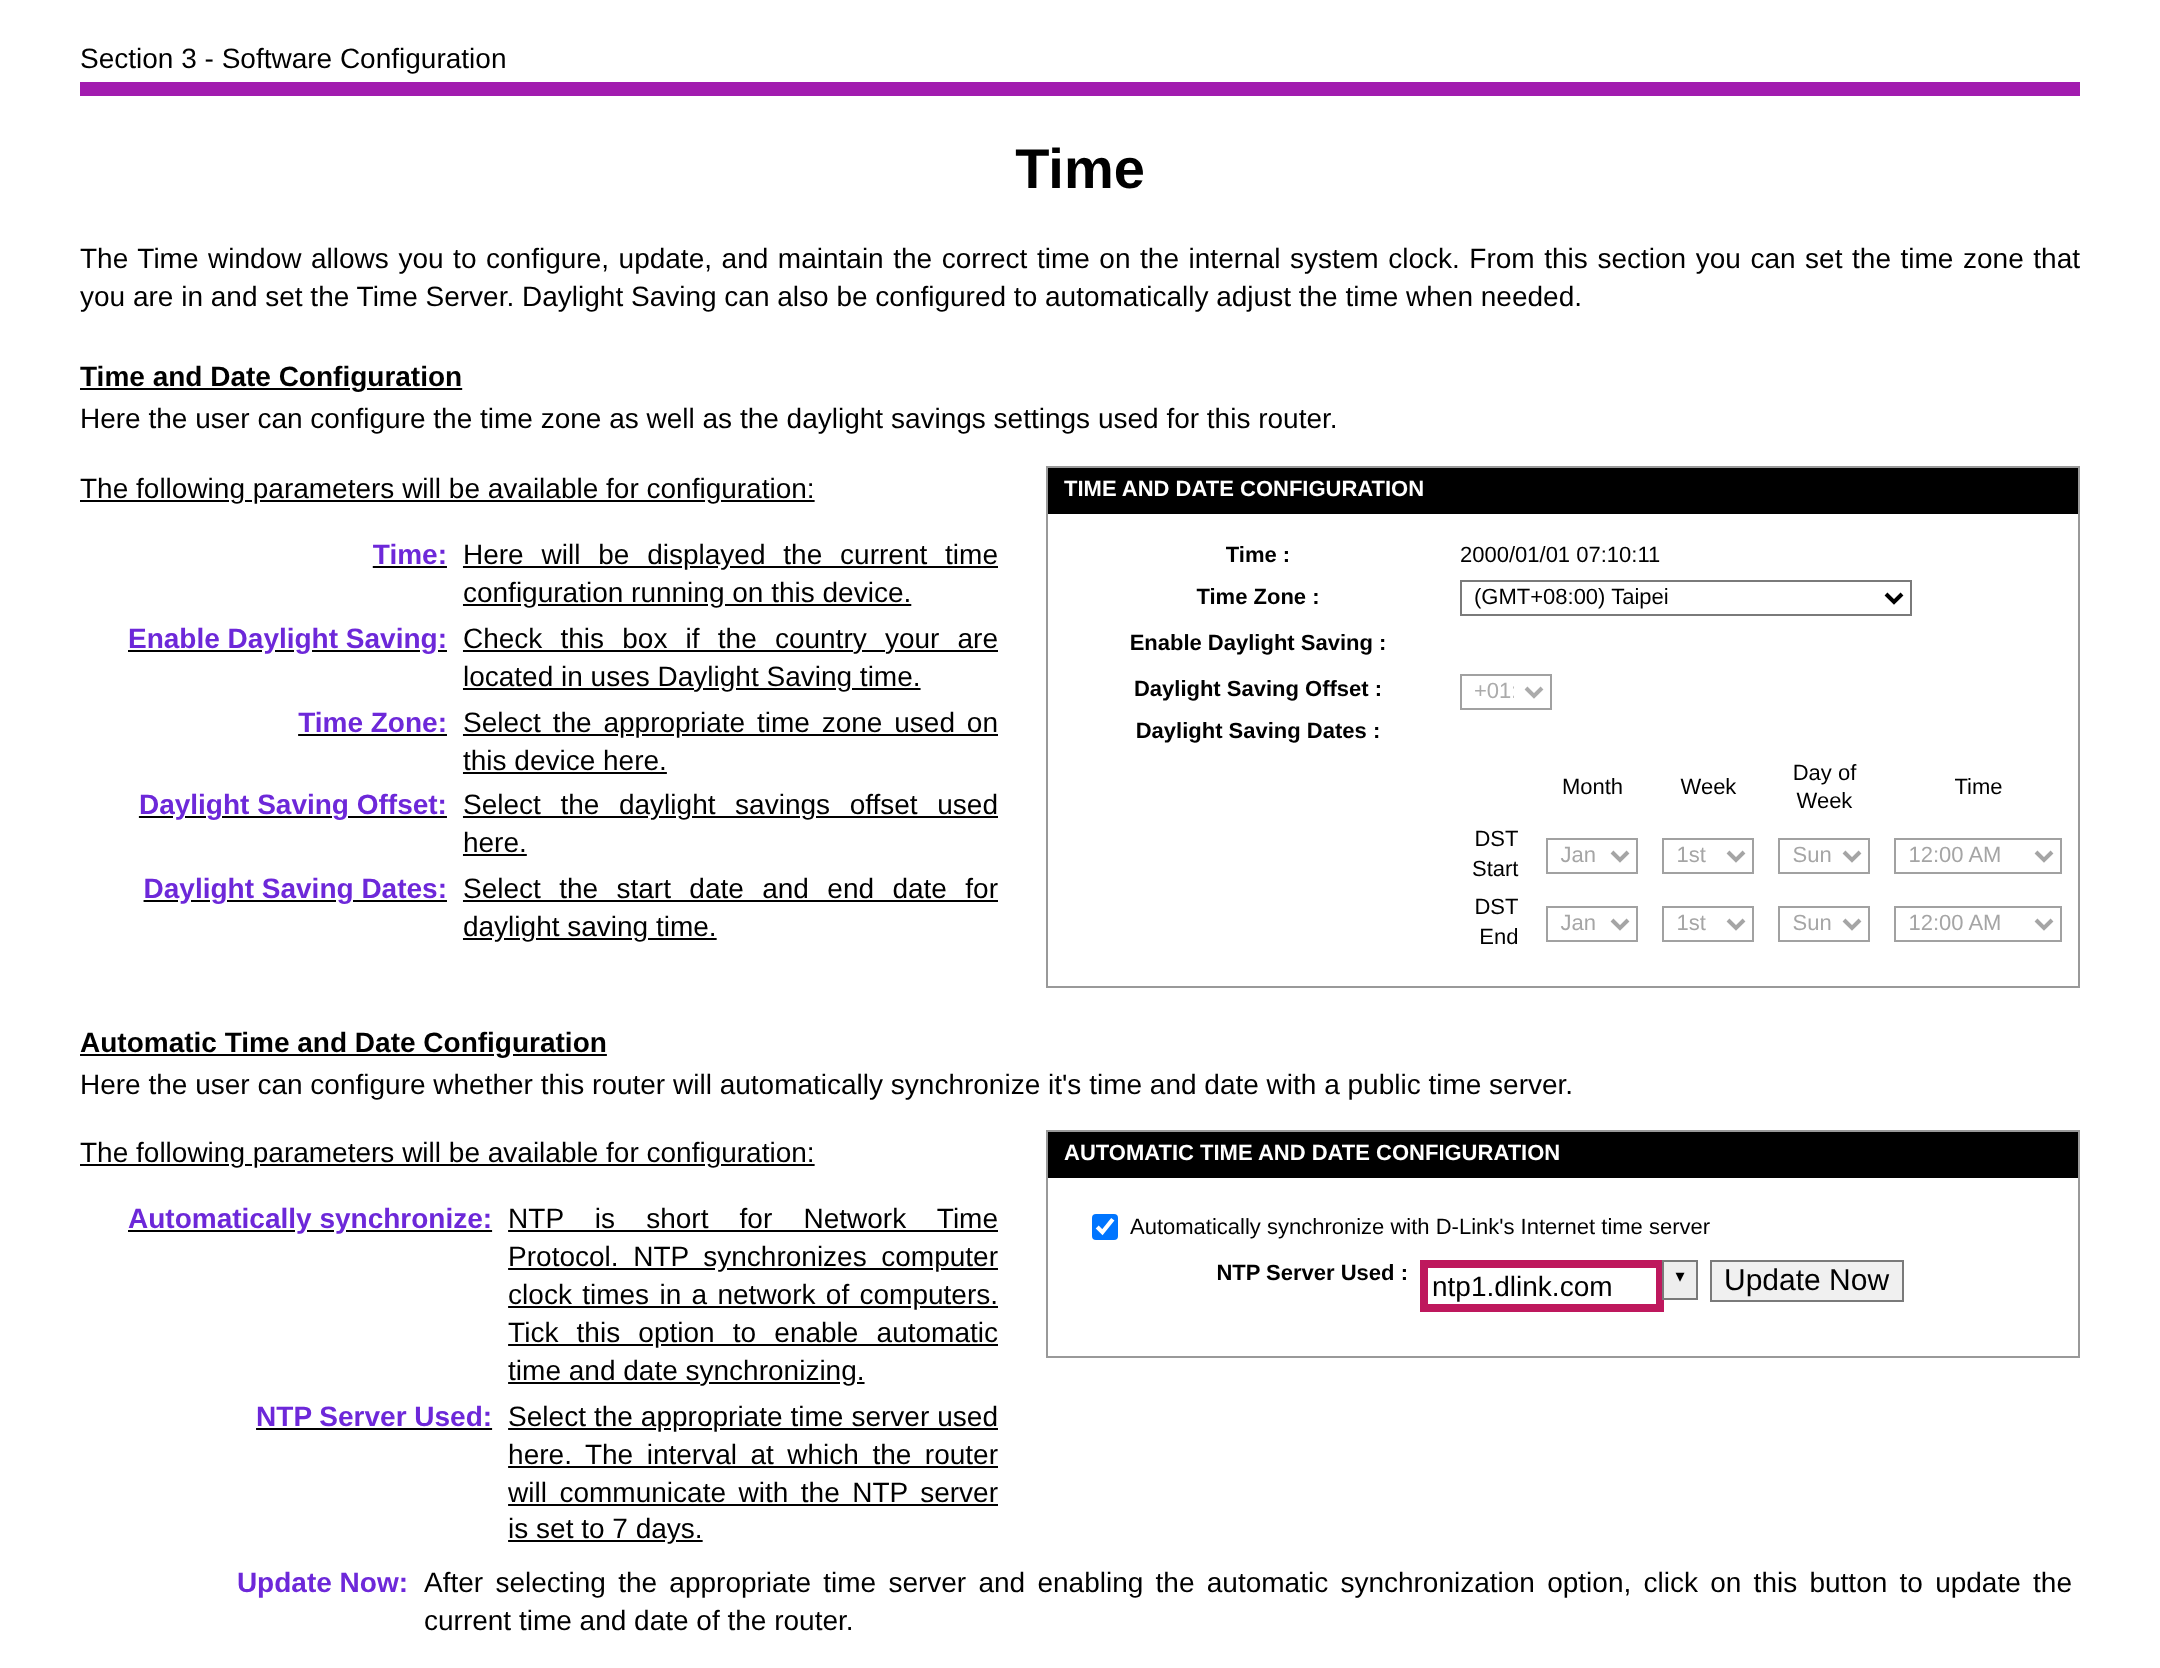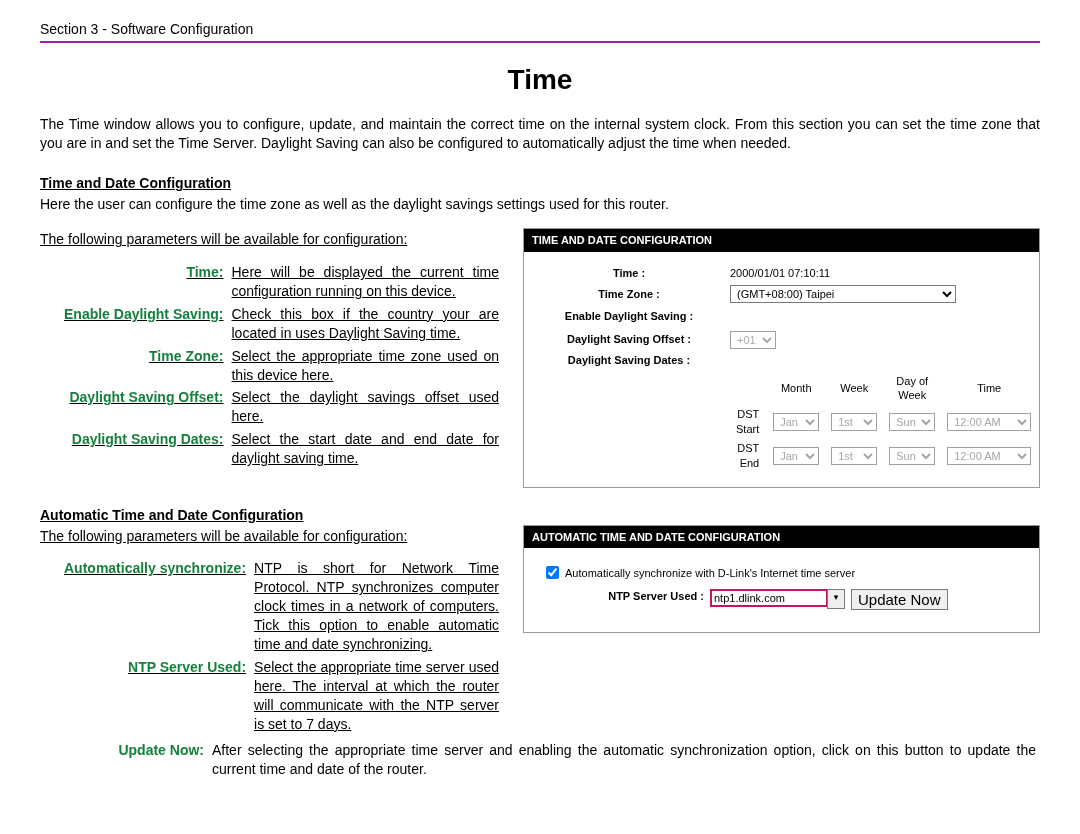--- a/index.html
+++ b/index.html
@@ -6,21 +6,21 @@
     font-family: "Myriad Pro", "Segoe UI", Arial, sans-serif;
     font-size: 14px;
     color: #000;
     margin: 0;
     padding: 20px 40px;
     width: 1080px;
     box-sizing: border-box;
     line-height: 1.35;
   }
   .header-line {
-    border-bottom: 2px solid #a21caf;
+    border-bottom: 7px solid #a21caf;
     padding-bottom: 2px;
     margin-bottom: 18px;
   }
   h1 {
     text-align: center;
     font-size: 28px;
     font-weight: bold;
     margin: 10px 0 16px 0;
   }
   .intro {
@@ -51,21 +51,21 @@
     border-collapse: collapse;
     margin-left: 20px;
   }
   table.defs td {
     vertical-align: top;
     padding: 0 4px 4px 4px;
   }
   td.term {
     text-align: right;
     font-weight: bold;
-    color: #15803d;
+    color: #6d28d9;
     white-space: nowrap;
     width: 120px;
   }
   td.desc {
     text-align: justify;
   }
   .panel {
     border: 1px solid #999;
     font-family: Arial, sans-serif;
     font-size: 11px;
@@ -141,22 +141,22 @@
     margin: 8px 0;
   }
   .auto-label {
     width: 170px;
     text-align: right;
     font-weight: bold;
     padding-right: 6px;
   }
   .ntp-input {
     width: 110px;
-    font-size: 11px;
-    border: 2px solid #be185d;
+    font-size: 14px;
+    border: 4px solid #be185d;
     padding: 1px 2px;
   }
   .dd-btn {
     width: 16px;
     height: 18px;
     border: 1px solid #7a7a7a;
     background: #eee;
     font-size: 9px;
     line-height: 14px;
     text-align: center;
@@ -281,20 +281,21 @@
           </tbody>
             </table>
         </div>
       </div>
     </div>
   </div>
 </div>
 
 <div style="margin-top:18px">
   <div class="subhead">Automatic Time and Date Configuration</div>
+  <div class="para">Here the user can configure whether this router will automatically synchronize it's time and date with a public time server.</div>
 
   <div class="two-col">
     <div class="left-col">
       <div class="para">The following parameters will be available for configuration:</div>
       <table class="defs">
         <tbody>
             <tr>
           <td class="term">Automatically synchronize:</td>
           <td class="desc" style="width:340px">NTP is short for Network Time Protocol. NTP synchronizes computer clock times in a network of computers. Tick this option to enable automatic time and date synchronizing.</td>
         </tr>

